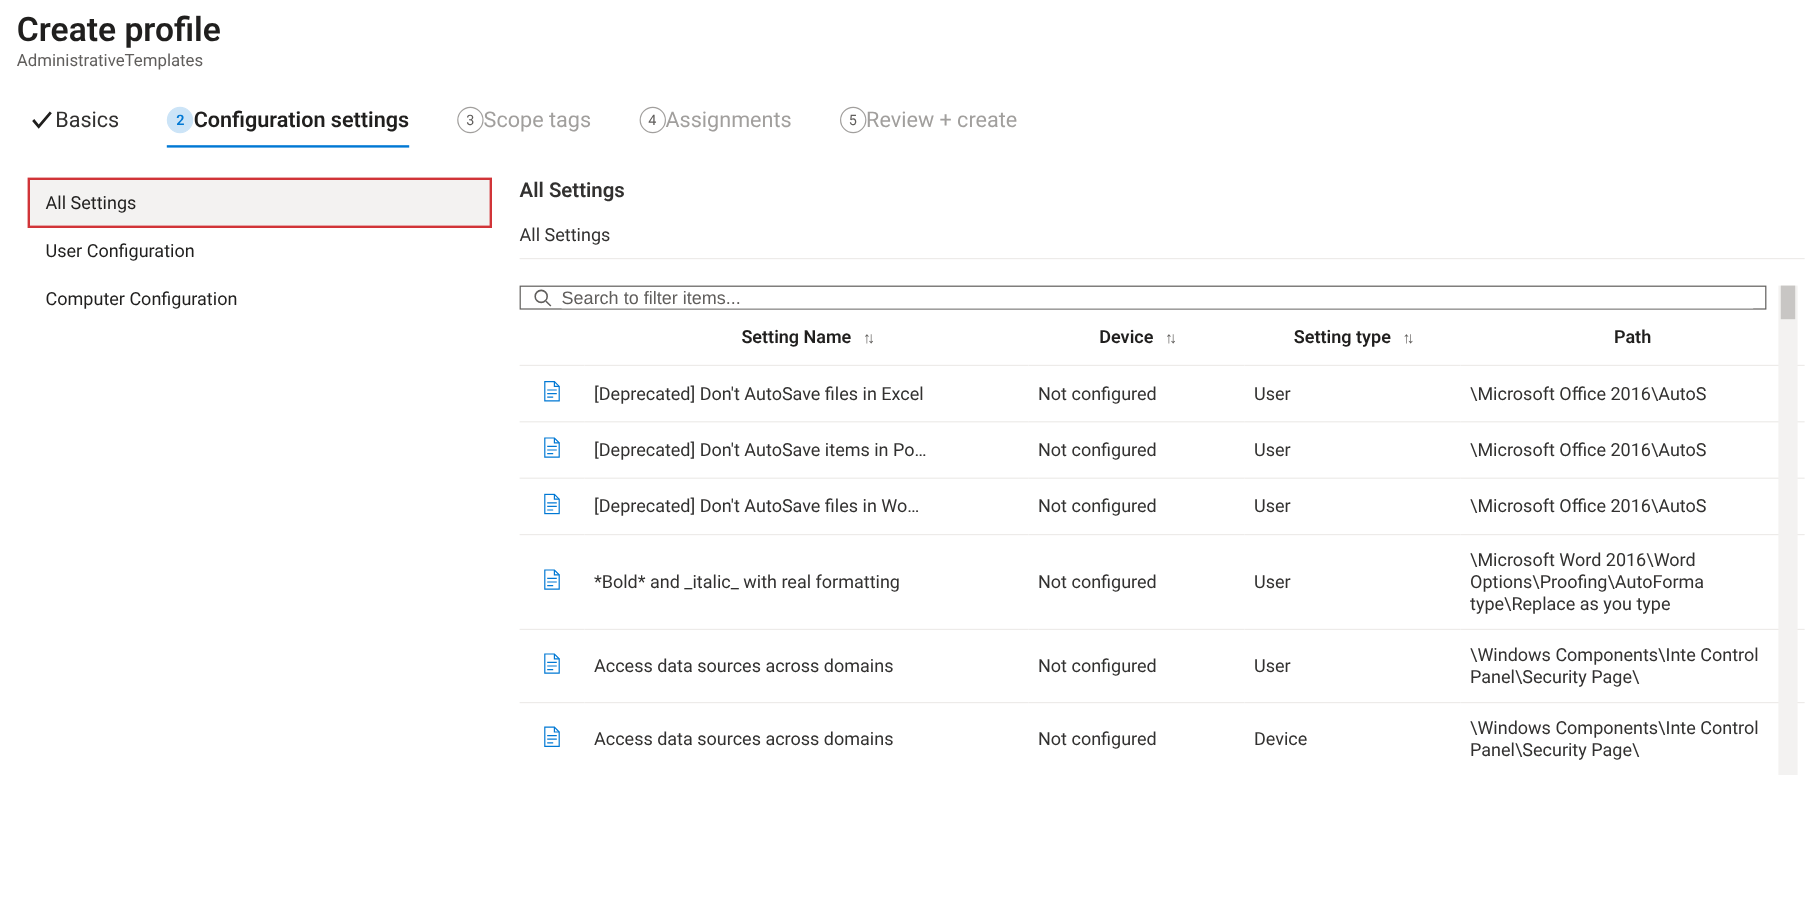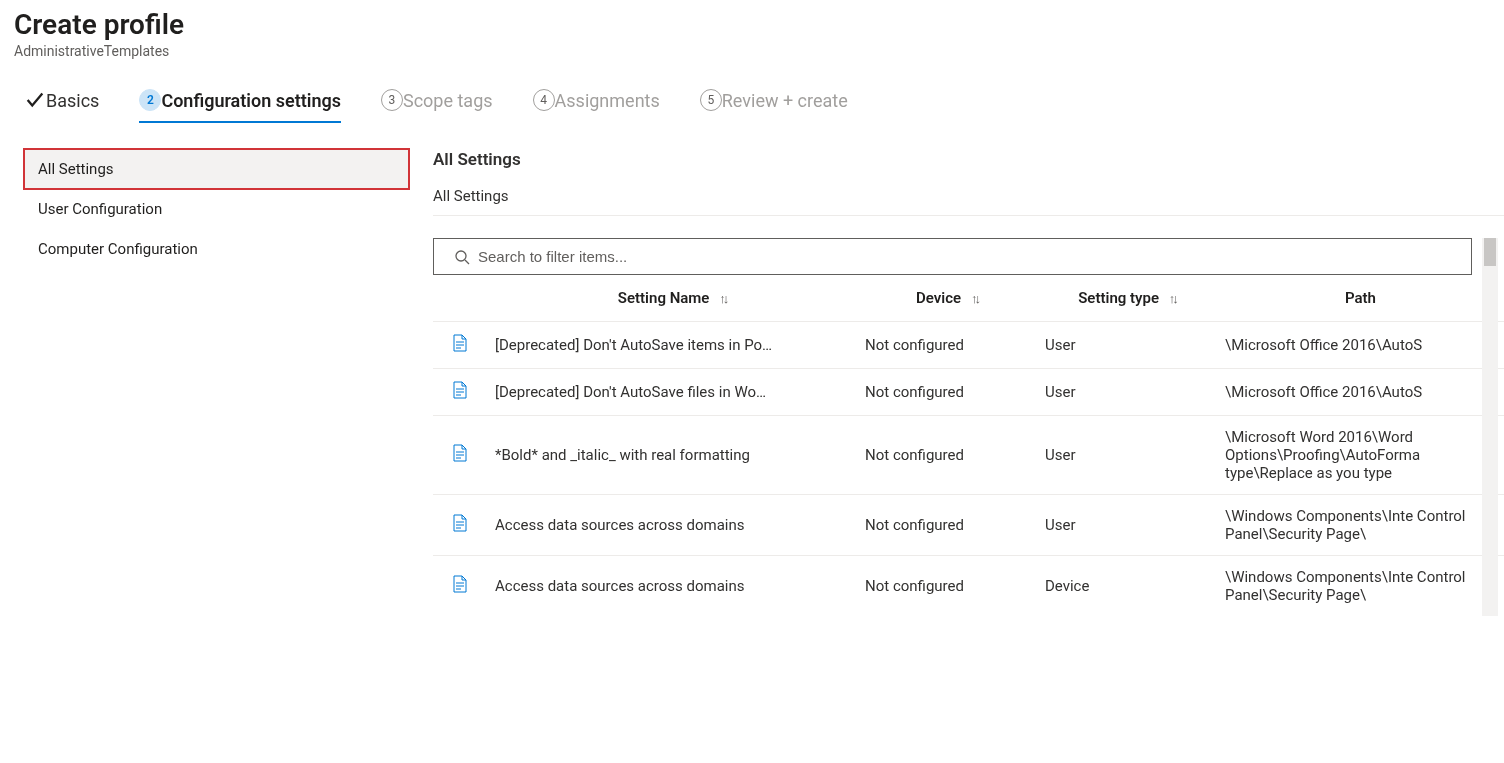--- a/index.html
+++ b/index.html
@@ -40,22 +40,22 @@
     .side-item.active { background:#f3f2f1; }
     .side-item.highlight-box { outline:2px solid #d13438; outline-offset:-1px; }
 
     .main { flex:1; padding:0 0 0 24px; min-width:0; }
     .main-title  { font-size:17px; font-weight:600; margin-bottom:18px; }
     .breadcrumb  { font-size:15px; color:#323130; margin-bottom:10px; }
     .divider     { border-top:1px solid #edebe9; margin-bottom:22px; margin-right:0; }
 
     .scroll-region { position:relative; }
     .search {
-      display:flex; align-items:center; border:1px solid #605e5c; height:37px;
-      padding:0 20px; gap:8px; margin-right:32px;
+      display:flex; align-items:center; border:1px solid #605e5c; height:20px;
+      padding:0 10px; gap:8px; margin-right:32px;
     }
     .search input { border:none; outline:none; font-size:15px; flex:1; color:#323130; }
     .search input::placeholder { color:#605e5c; }
     .mag { width:16px; height:16px; flex:none; color:#605e5c; }
 
     table { width:100%; border-collapse:collapse; table-layout:fixed; margin-right:32px; }
     thead th {
       text-align:center; font-weight:600; font-size:15px; color:#201f1e;
       padding:14px 8px 14px 8px; white-space:nowrap;
     }
@@ -174,20 +174,33 @@
           </thead>
           <tbody id="rows">
               <tr>
                 <td class="icon"><svg class="doc-icon" viewBox="0 0 16 18" fill="none">
                     <path d="M2 1h8l4 4v12H2z" fill="#fff" stroke="#0078d4" stroke-width="1"></path>
                     <path d="M10 1v4h4" fill="none" stroke="#0078d4" stroke-width="1"></path>
                     <line x1="4" y1="8" x2="12" y2="8" stroke="#0078d4"></line>
                     <line x1="4" y1="11" x2="12" y2="11" stroke="#0078d4"></line>
                     <line x1="4" y1="14" x2="9" y2="14" stroke="#0078d4"></line>
                   </svg></td>
+                <td class="name">[Deprecated] Don't AutoSave files in Excel</td>
+                <td>Not configured</td>
+                <td>User</td>
+                <td class="path">\Microsoft Office 2016\AutoS</td>
+              </tr>
+              <tr>
+                <td class="icon"><svg class="doc-icon" viewBox="0 0 16 18" fill="none">
+                    <path d="M2 1h8l4 4v12H2z" fill="#fff" stroke="#0078d4" stroke-width="1"></path>
+                    <path d="M10 1v4h4" fill="none" stroke="#0078d4" stroke-width="1"></path>
+                    <line x1="4" y1="8" x2="12" y2="8" stroke="#0078d4"></line>
+                    <line x1="4" y1="11" x2="12" y2="11" stroke="#0078d4"></line>
+                    <line x1="4" y1="14" x2="9" y2="14" stroke="#0078d4"></line>
+                  </svg></td>
                 <td class="name">[Deprecated] Don't AutoSave items in Po…</td>
                 <td>Not configured</td>
                 <td>User</td>
                 <td class="path">\Microsoft Office 2016\AutoS</td>
               </tr>
               <tr>
                 <td class="icon"><svg class="doc-icon" viewBox="0 0 16 18" fill="none">
                     <path d="M2 1h8l4 4v12H2z" fill="#fff" stroke="#0078d4" stroke-width="1"></path>
                     <path d="M10 1v4h4" fill="none" stroke="#0078d4" stroke-width="1"></path>
                     <line x1="4" y1="8" x2="12" y2="8" stroke="#0078d4"></line>

